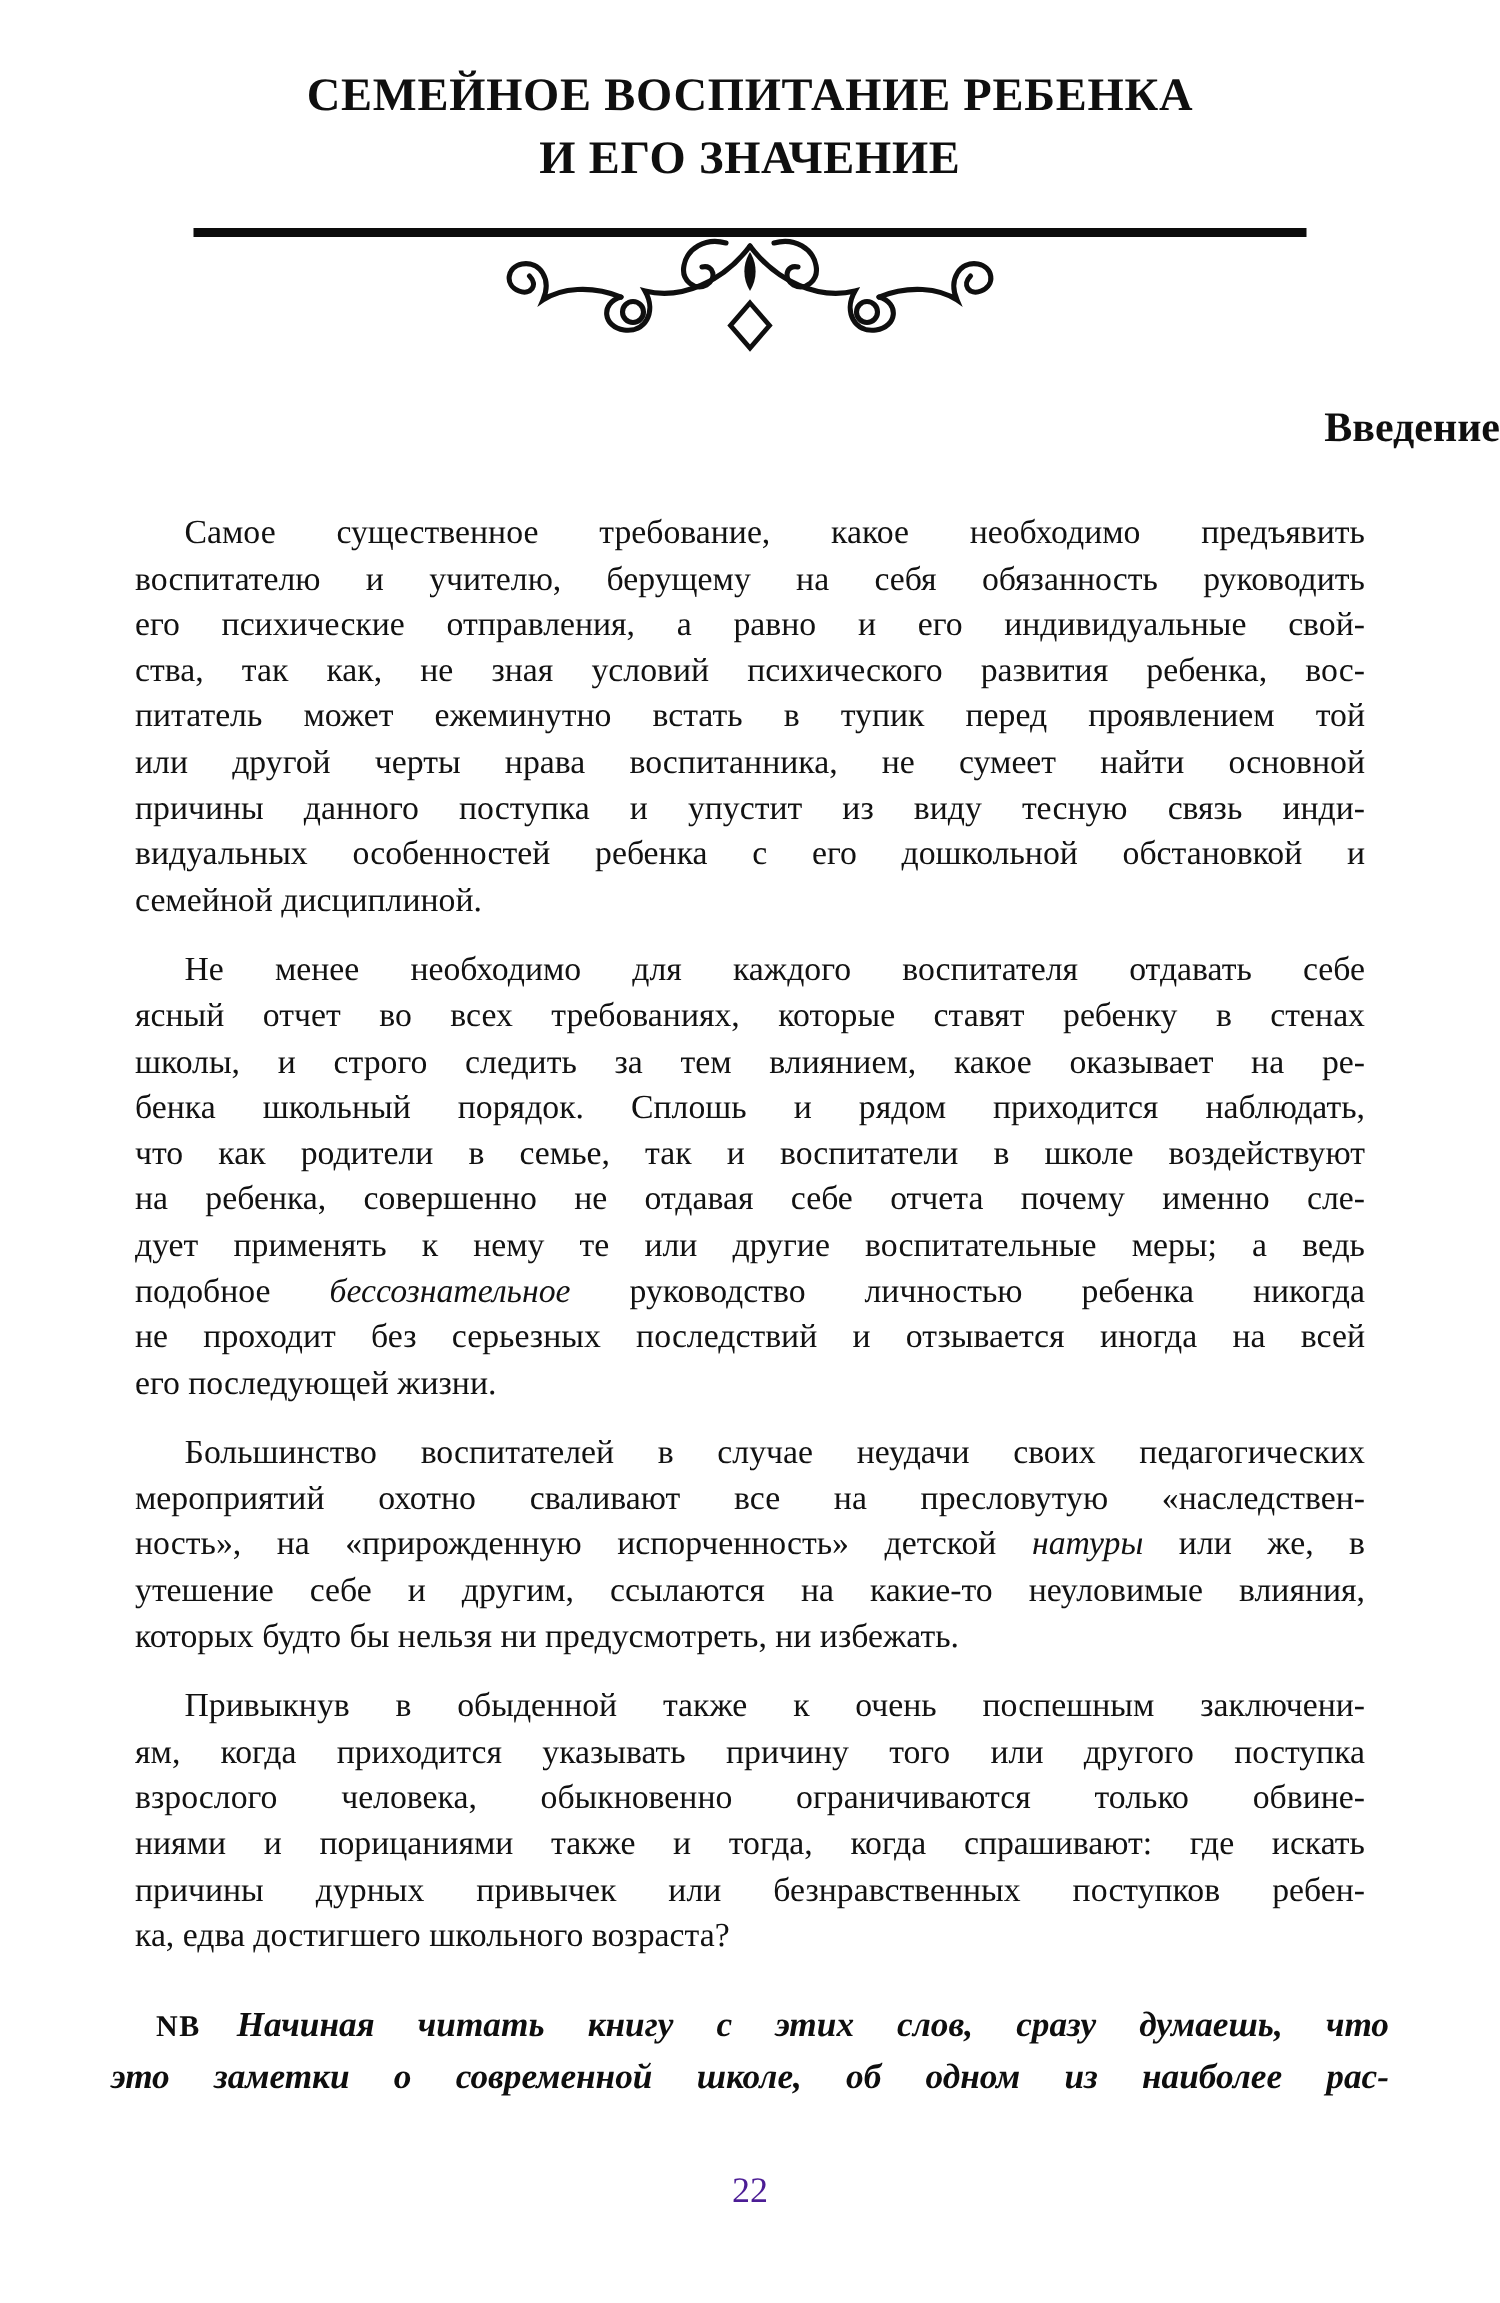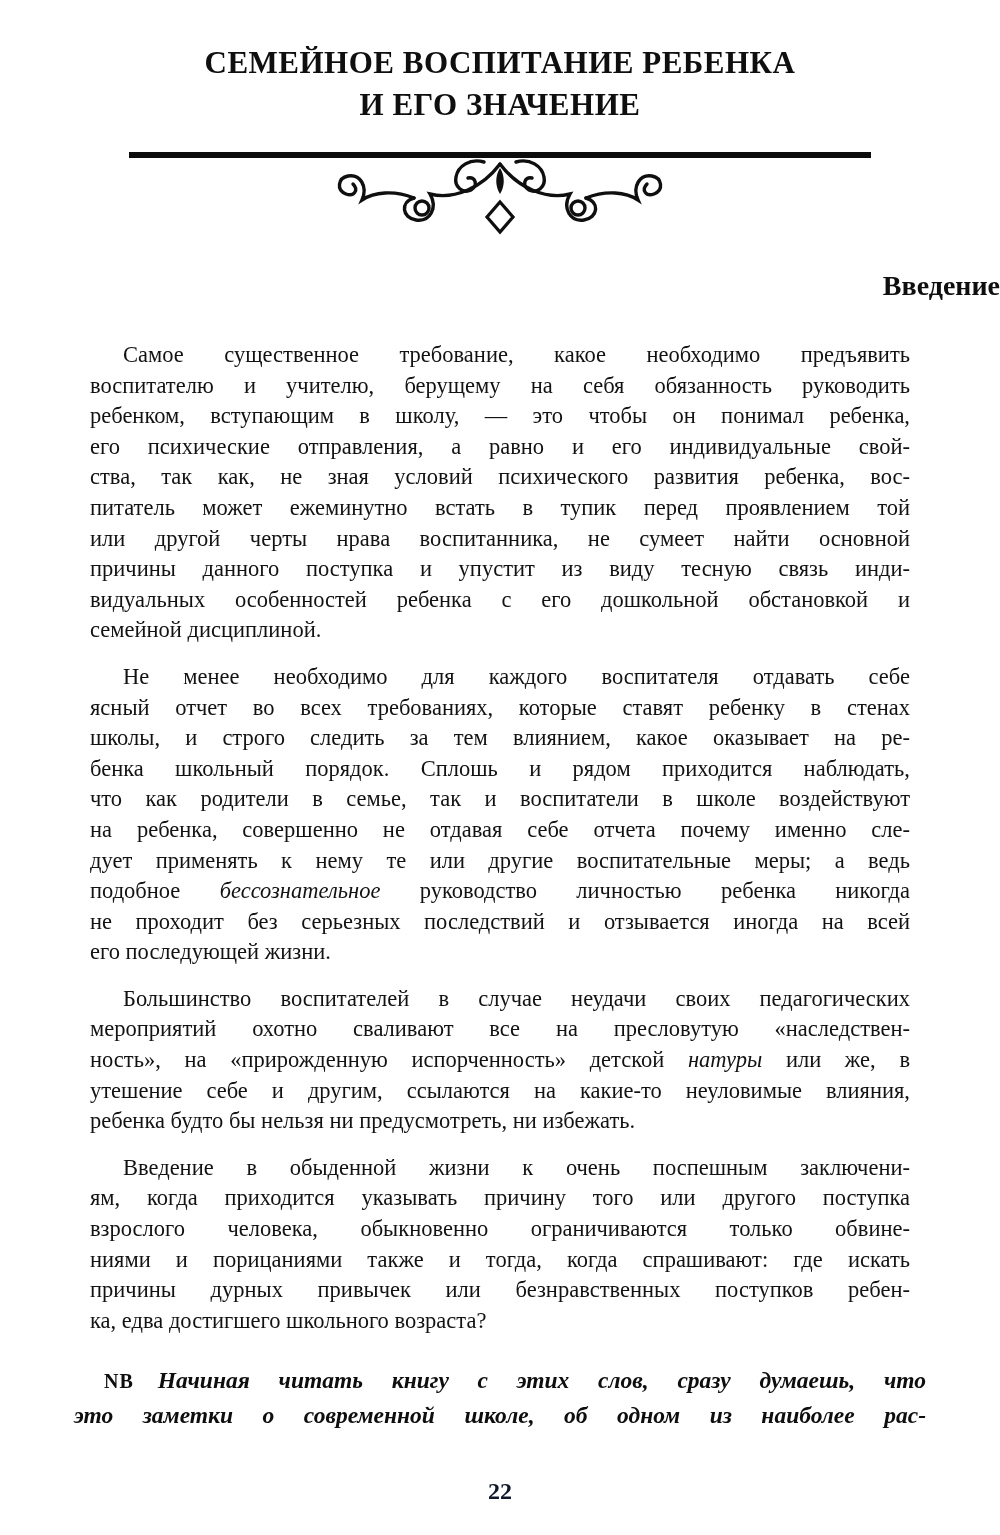--- a/index.html
+++ b/index.html
@@ -72,22 +72,21 @@
     font-style:normal;
     font-weight:700;
     font-size:20px;
     letter-spacing:1px;
     padding-right:24px;
   }
   .page-number{
     margin-top:46px;
     text-align:center;
     font-size:24px;
-    color:#0f172a;
-    font-weight:bold;
+    color:#4c1d95;
   }
 </style>
 </head>
 <body>
 
 <div class="page">
 
   <div class="title">
     <div>СЕМЕЙНОЕ ВОСПИТАНИЕ РЕБЕНКА</div>
     <div>И ЕГО ЗНАЧЕНИЕ</div>
@@ -110,21 +109,20 @@
       <path d="M168,46 l13,15 -13,15 -13,-15 z" fill="none" stroke="#0f0f0f" stroke-width="3.2"></path>
     </svg>
   </div>
 
   <div class="section-heading">Введение</div>
 
   <div class="bodytext" id="body-text">
       <div class="para">
         <div class="line first">Самое существенное требование, какое необходимо предъявить</div>
         <div class="line">воспитателю и учителю, берущему на себя обязанность руководить</div>
-        <div class="line">ребенком, вступающим в школу, — это чтобы он понимал ребенка,</div>
         <div class="line">его психические отправления, а равно и его индивидуальные свой-</div>
         <div class="line">ства, так как, не зная условий психического развития ребенка, вос-</div>
         <div class="line">питатель может ежеминутно встать в тупик перед проявлением той</div>
         <div class="line">или другой черты нрава воспитанника, не сумеет найти основной</div>
         <div class="line">причины данного поступка и упустит из виду тесную связь инди-</div>
         <div class="line">видуальных особенностей ребенка с его дошкольной обстановкой и</div>
         <div class="line last">семейной дисциплиной.</div>
       </div>
       <div class="para">
         <div class="line first">Не менее необходимо для каждого воспитателя отдавать себе</div>
@@ -136,24 +134,24 @@
         <div class="line">дует применять к нему те или другие воспитательные меры; а ведь</div>
         <div class="line">подобное <em>бессознательное</em> руководство личностью ребенка никогда</div>
         <div class="line">не проходит без серьезных последствий и отзывается иногда на всей</div>
         <div class="line last">его последующей жизни.</div>
       </div>
       <div class="para">
         <div class="line first">Большинство воспитателей в случае неудачи своих педагогических</div>
         <div class="line">мероприятий охотно сваливают все на пресловутую «наследствен-</div>
         <div class="line">ность», на «прирожденную испорченность» детской <em>натуры</em> или же, в</div>
         <div class="line">утешение себе и другим, ссылаются на какие-то неуловимые влияния,</div>
-        <div class="line last">ребенка будто бы нельзя ни предусмотреть, ни избежать.</div>
+        <div class="line last">которых будто бы нельзя ни предусмотреть, ни избежать.</div>
       </div>
       <div class="para">
-        <div class="line first">Введение в обыденной жизни к очень поспешным заключени-</div>
+        <div class="line first">Привыкнув в обыденной также к очень поспешным заключени-</div>
         <div class="line">ям, когда приходится указывать причину того или другого поступка</div>
         <div class="line">взрослого человека, обыкновенно ограничиваются только обвине-</div>
         <div class="line">ниями и порицаниями также и тогда, когда спрашивают: где искать</div>
         <div class="line">причины дурных привычек или безнравственных поступков ребен-</div>
         <div class="line last">ка, едва достигшего школьного возраста?</div>
       </div>
     </div>
 
   <div class="nb-note" id="nb-note">
       <div class="line first"><span class="nb-label">NB</span>Начиная читать книгу с этих слов, сразу думаешь, что</div>

